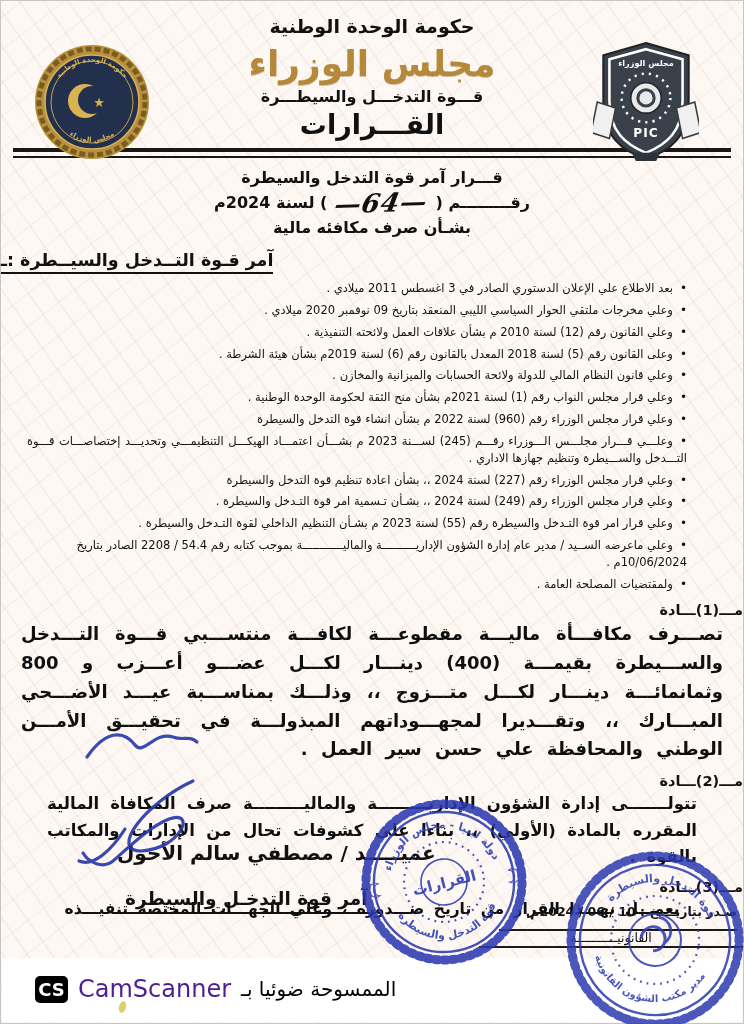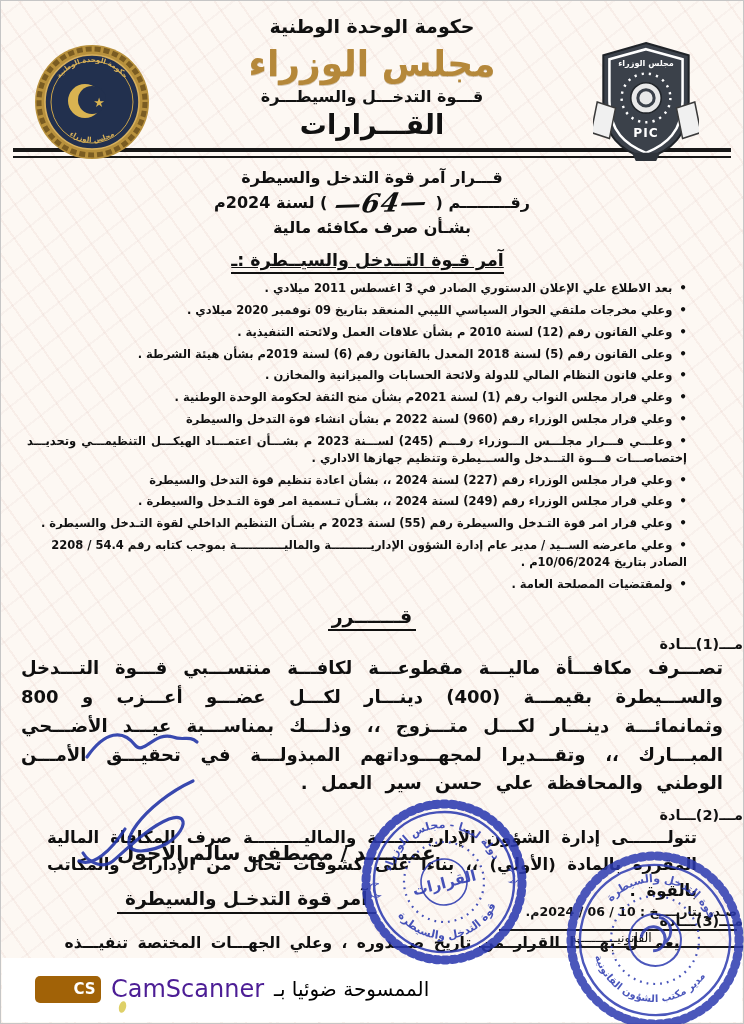--- a/index.html
+++ b/index.html
@@ -30,23 +30,23 @@
   .seal-abs{position:absolute;top:42px;left:32px;width:118px;height:118px;z-index:2;}
   .badge-abs{position:absolute;top:38px;left:592px;width:106px;height:126px;z-index:2;}
 
   
   .title-block{margin-top:8px;text-align:center;font-weight:700;font-size:16px;line-height:1.55;}
   .hw{font-family:"DejaVu Serif",serif;font-style:italic;font-weight:700;font-size:26px;
       display:inline-block;transform:skewX(-12deg) rotate(-2deg);padding:0 8px;line-height:.8;
       vertical-align:-4px;letter-spacing:1px;}
 
   
-  .preamble-head{text-align:center;margin:10px 9px 0 0;text-decoration:underline;}
+  .preamble-head{text-align:left;margin:10px 9px 0 0;}
   .preamble-head span{font-size:17.5px;font-weight:700;border-bottom:2.2px solid #111;padding-bottom:2px;}
-  ul.bullets{margin:9px 56px 0 26px;padding:0;list-style:none;font-size:11.5px;font-weight:700;}
+  ul.bullets{margin:9px 56px 0 26px;padding:0;list-style:none;font-size:11.5px;font-weight:400;}
   ul.bullets li{margin-bottom:3.5px;text-align:right;line-height:1.5;}
   ul.bullets li::before{content:"•";font-size:12px;margin-left:7px;}
   ul.bullets li.two-line{text-align:justify;}
 
   .decided{text-align:center;margin-top:12px;}
   .decided span{font-size:19px;font-weight:700;border-bottom:2px solid #111;padding:0 4px 2px;}
 
   .art-head{text-align:right;font-size:14.5px;font-weight:700;margin-top:9px;}
   .article{margin:2px 20px 0;font-size:18px;font-weight:700;text-align:justify;
            line-height:1.6;word-spacing:7px;color:#0f0f0f;}
@@ -62,22 +62,22 @@
   .stamp-center{position:absolute;left:358px;top:796px;z-index:7;transform:rotate(-6deg);}
   .stamp-right{position:absolute;left:556px;top:846px;z-index:7;transform:rotate(10deg);}
   .issued{position:absolute;top:903px;right:6px;width:238px;z-index:6;font-size:12.5px;font-weight:700;
           text-align:right;border-bottom:2px solid #1a1a1a;padding-bottom:10px;}
   .legal{position:absolute;top:929px;right:0;width:264px;z-index:6;font-size:12.5px;font-weight:400;
          text-align:center;border-bottom:2.5px solid #1a1a1a;padding-bottom:1px;}
 
   
   .scan-strip{position:absolute;left:1px;right:1px;bottom:1px;height:64px;background:#ffffff;z-index:4;}
   .footer-row{position:absolute;bottom:20px;left:34px;display:flex;direction:ltr;align-items:center;gap:10px;z-index:5;}
-  .cs-badge{width:33px;height:27px;background:#a16207;border-radius:5px;color:#fff;font-size:15px;
-            font-weight:700;display:flex;align-items:center;justify-content:center;padding-left:33px;}
+  .cs-badge{width:33px;height:27px;background:#000000;border-radius:5px;color:#fff;font-size:18px;
+            font-weight:700;display:flex;align-items:center;justify-content:center;}
   .cs-brand{font-size:24px;color:#4c1d95;}
   .cs-ar{font-size:20px;color:#000000;}
   .speck{position:absolute;left:118px;bottom:10px;width:7px;height:12px;background:#d8c84e;
          border-radius:50%;transform:rotate(15deg);z-index:5;opacity:.85;}
   svg text{font-family:"DejaVu Sans",sans-serif;}
 </style>
 </head>
 <body>
 
 <div class="page">
@@ -148,23 +148,20 @@
       <li>وعلي قرار مجلس النواب رقم (1) لسنة 2021م بشأن منح الثقة لحكومة الوحدة الوطنية .</li>
       <li>وعلي قرار مجلس الوزراء رقم (960) لسنة 2022 م بشأن انشاء قوة التدخل والسيطرة</li>
       <li class="two-line">وعلـــي قـــرار مجلـــس الـــوزراء رقـــم (245) لســـنة 2023 م بشـــأن اعتمـــاد الهيكـــل التنظيمـــي وتحديـــد إختصاصـــات قـــوة التـــدخل والســـيطرة وتنظيم جهازها الاداري .</li>
       <li>وعلي قرار مجلس الوزراء رقم (227) لسنة 2024 ،، بشأن اعادة تنظيم قوة التدخل والسيطرة</li>
       <li>وعلي قرار مجلس الوزراء رقم (249) لسنة 2024 ،، بشـأن تـسمية امر قوة التـدخل والسيطرة .</li>
       <li>وعلي قرار امر قوة التـدخل والسيطرة رقم (55) لسنة 2023 م بشـأن التنظيم الداخلي لقوة التـدخل والسيطرة .</li>
       <li>وعلي ماعرضه الســيد / مدير عام إدارة الشؤون الإداريــــــــــة والماليــــــــــــة بموجب كتابه رقم 54.4 / 2208 الصادر بتاريخ 10/06/2024م .</li>
       <li>ولمقتضيات المصلحة العامة .</li>
     </ul>
 
-    <div class="decided">
-      <span>قـــــــرر</span>
-    </div>
 
     <div class="art-head">مـــ(1)ـــادة</div>
     <p class="article a1">تصـــرف مكافـــأة ماليـــة مقطوعـــة لكافـــة منتســـبي قـــوة التـــدخل والســـيطرة بقيمـــة (400) دينـــار لكـــل عضـــو أعـــزب و 800 وثمانمائـــة دينـــار لكـــل متـــزوج ،، وذلـــك بمناســـبة عيـــد الأضـــحي المبـــارك ،، وتقـــديرا لمجهـــوداتهم المبذولـــة في تحقيـــق الأمـــن الوطني والمحافظة علي حسن سير العمل .</p>
 
     <div class="art-head">مـــ(2)ـــادة</div>
     <p class="article a2">تتولـــــــى إدارة الشؤون الإداريـــــــــة والماليـــــــــة صرف المكافاة المالية المقرره بالمادة (الأولي) ،، بناءا على كشوفات تحال من الإدارات والمكاتب بالقوة .</p>
 
     <div class="art-head">مـــ(3)ـــادة</div>
     <p class="article a3">يعمـــل بهـــذا القرار من تاريخ صـــدوره ، وعلي الجهـــات المختصة تنفيـــذه</p>
   </div>

